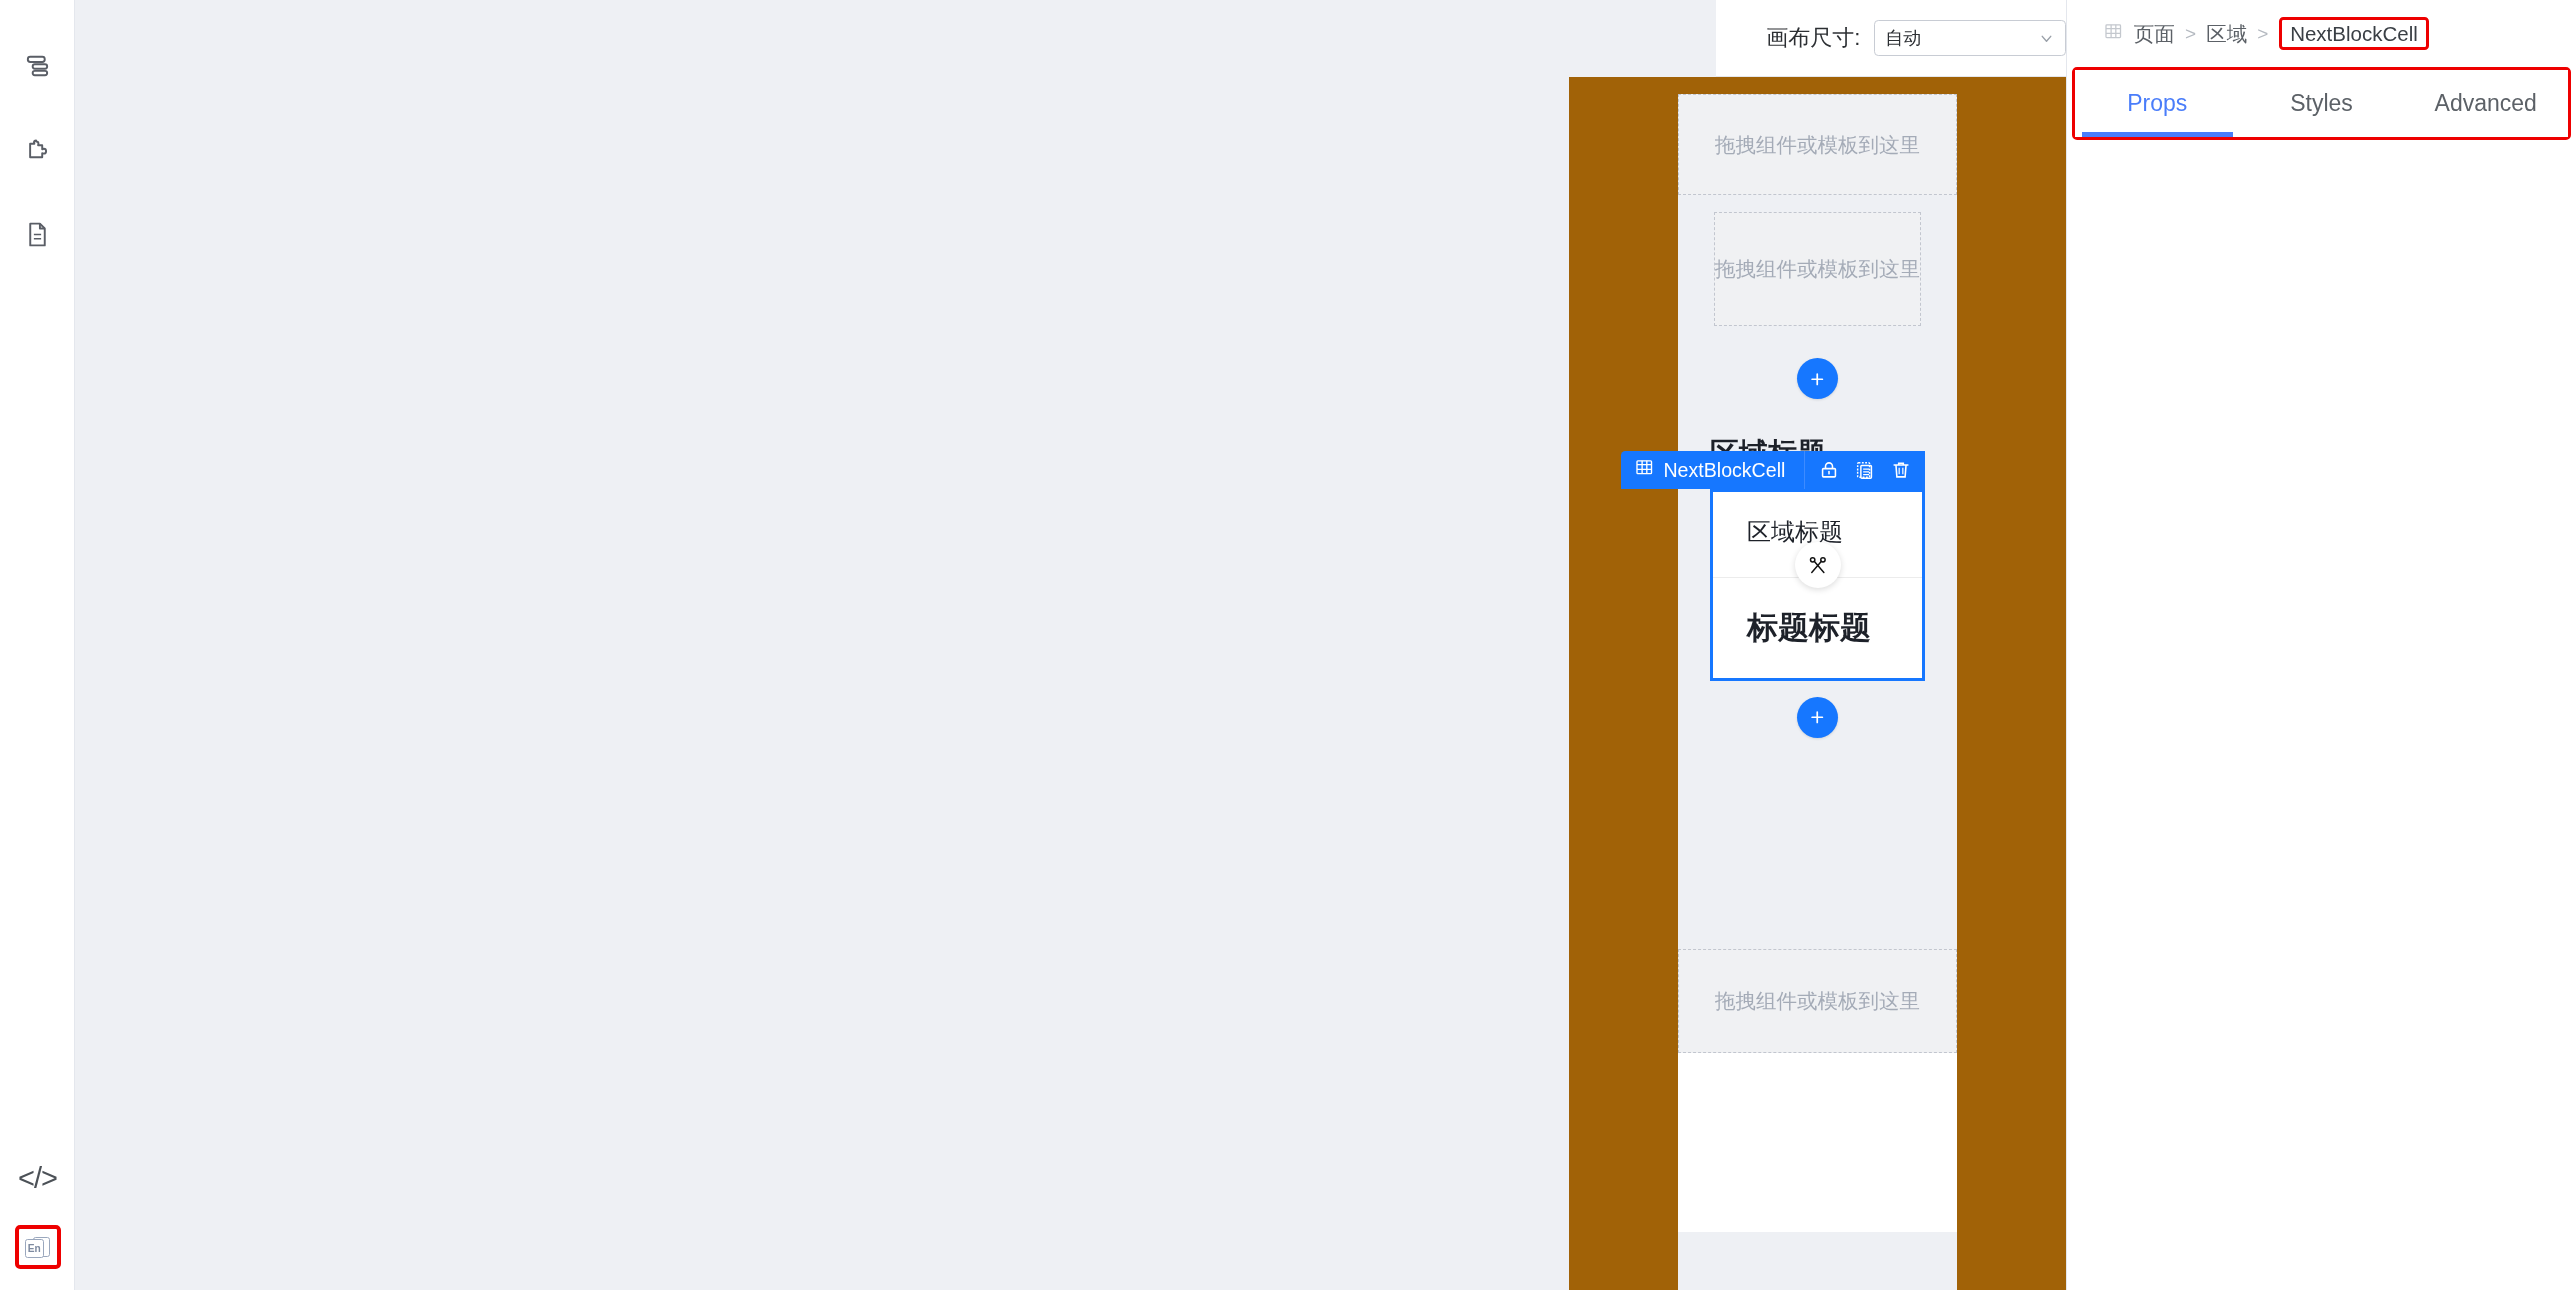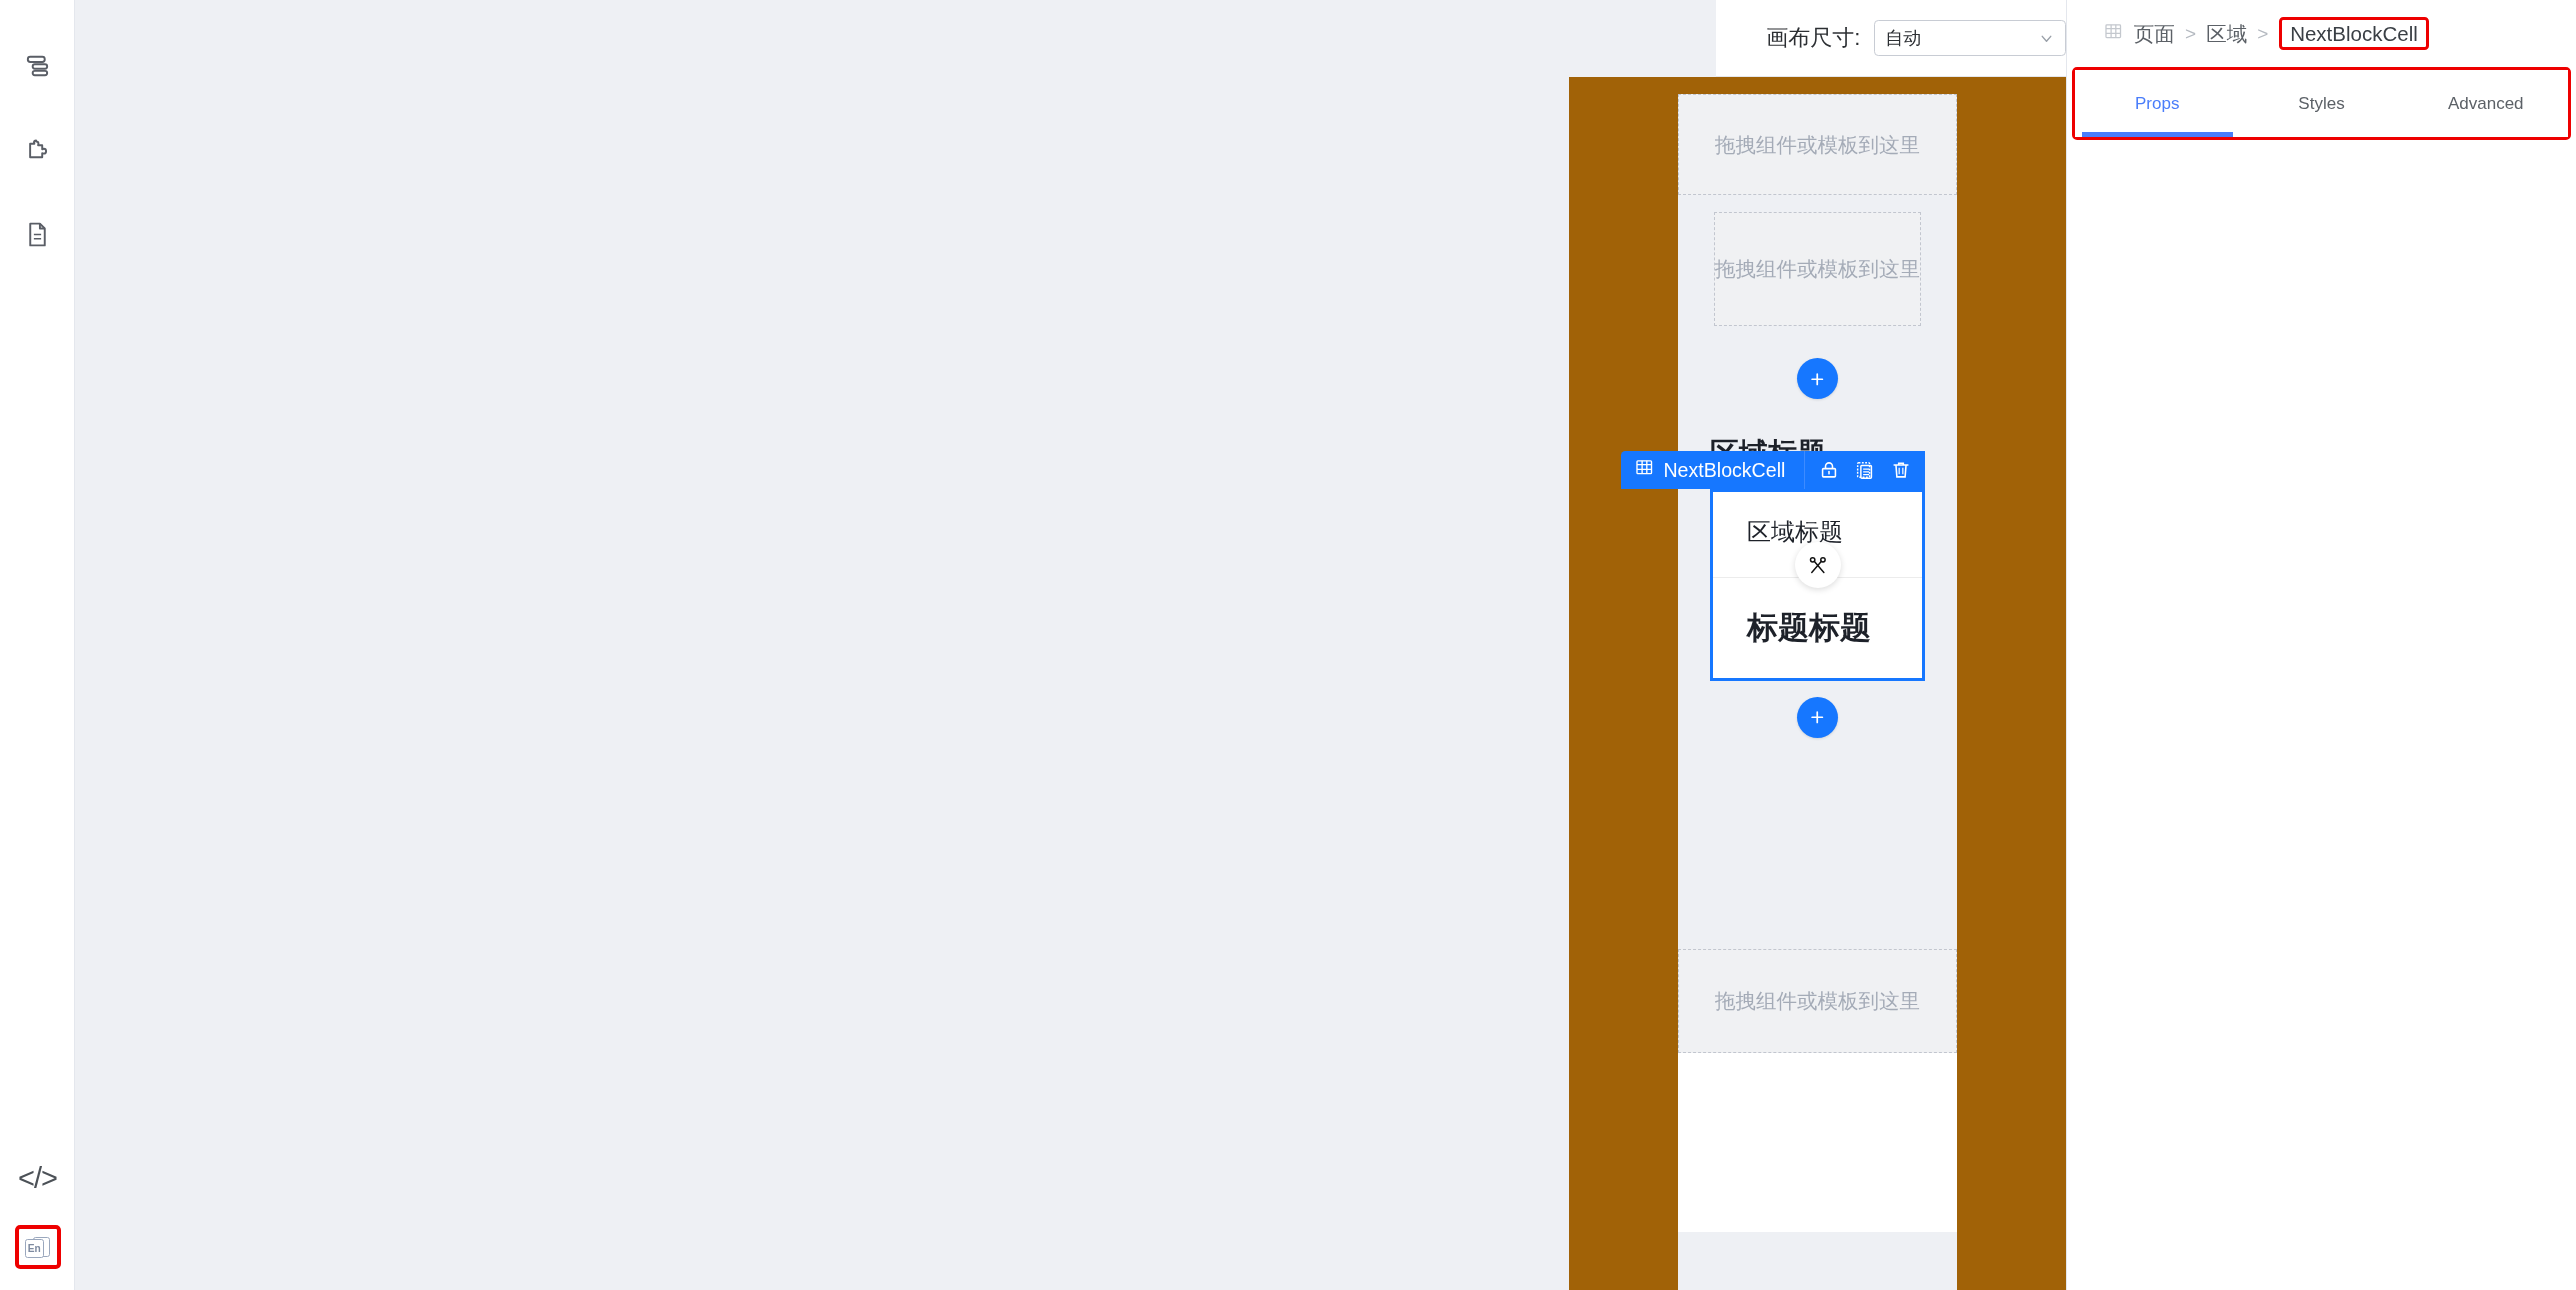--- a/index.html
+++ b/index.html
@@ -128,21 +128,21 @@
   .bc-current-box {
     border: 3.4px solid #ee0000; border-radius: 4.3px; padding: 1.7px 8.5px; background:#fff;
     color:#3a3f45;
   }
   .tabs-outer { border: 3.4px solid #ee0000; border-radius: 5.1px; margin: 0 5.1px; }
   .tabs {
     display:flex; height: 67px; background:#fff; position:relative;
   }
   .tab {
     flex:1; display:flex; align-items:center; justify-content:center;
-    font-size: 17px; color:#5c6167; cursor:pointer; position:relative;
+    font-size: 23px; color:#5c6167; cursor:pointer; position:relative;
   }
   .tab.active { color:#4a7dfa; }
   .tab.active::after {
     content:""; position:absolute; bottom:0; left: 6.8px; right: 6.8px; height: 5.1px; background:#4a7dfa;
   }
   .panel-body { flex:1 1 auto; background:#ffffff; }
 </style>
 </head>
 <body>
 

